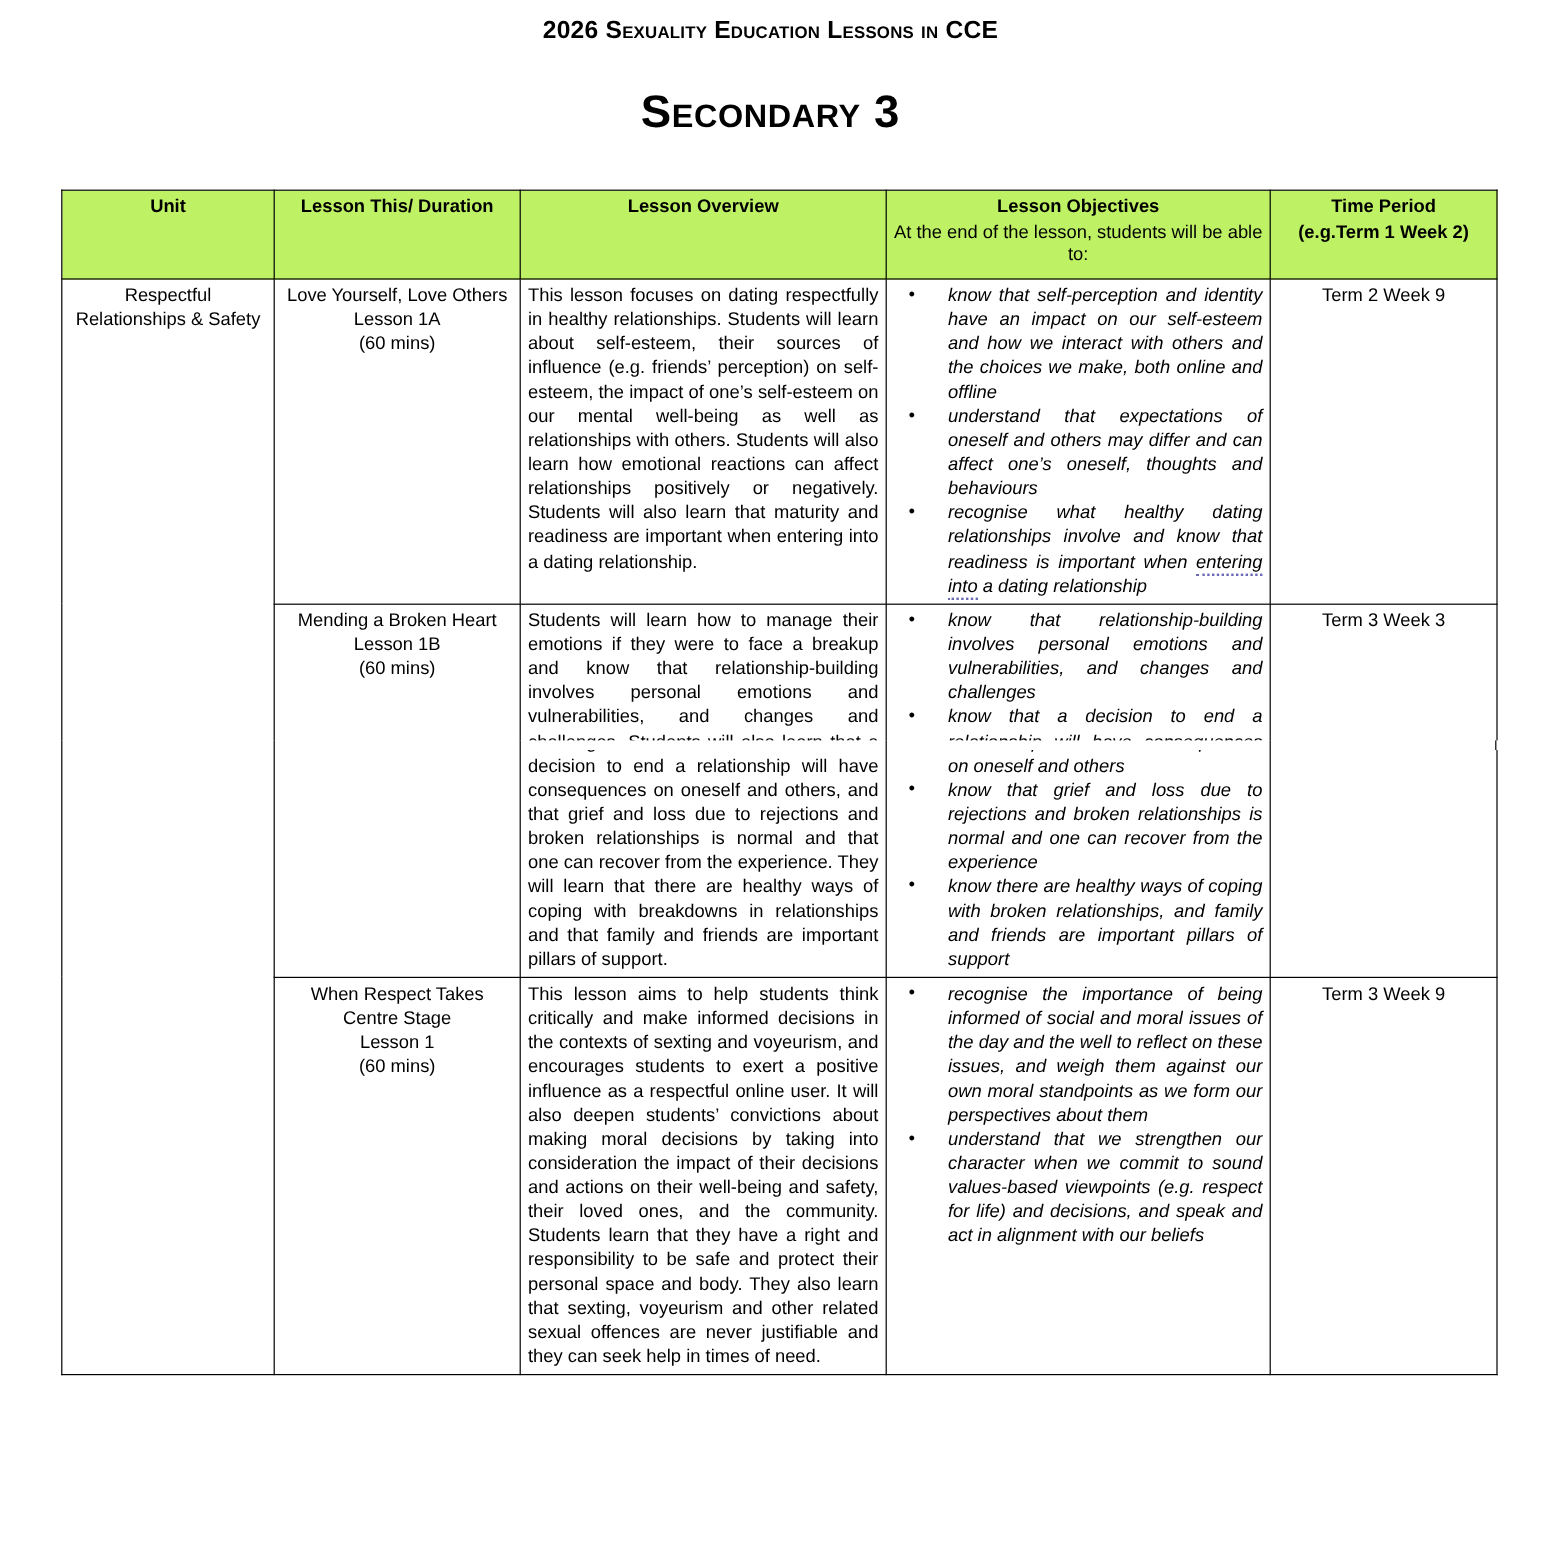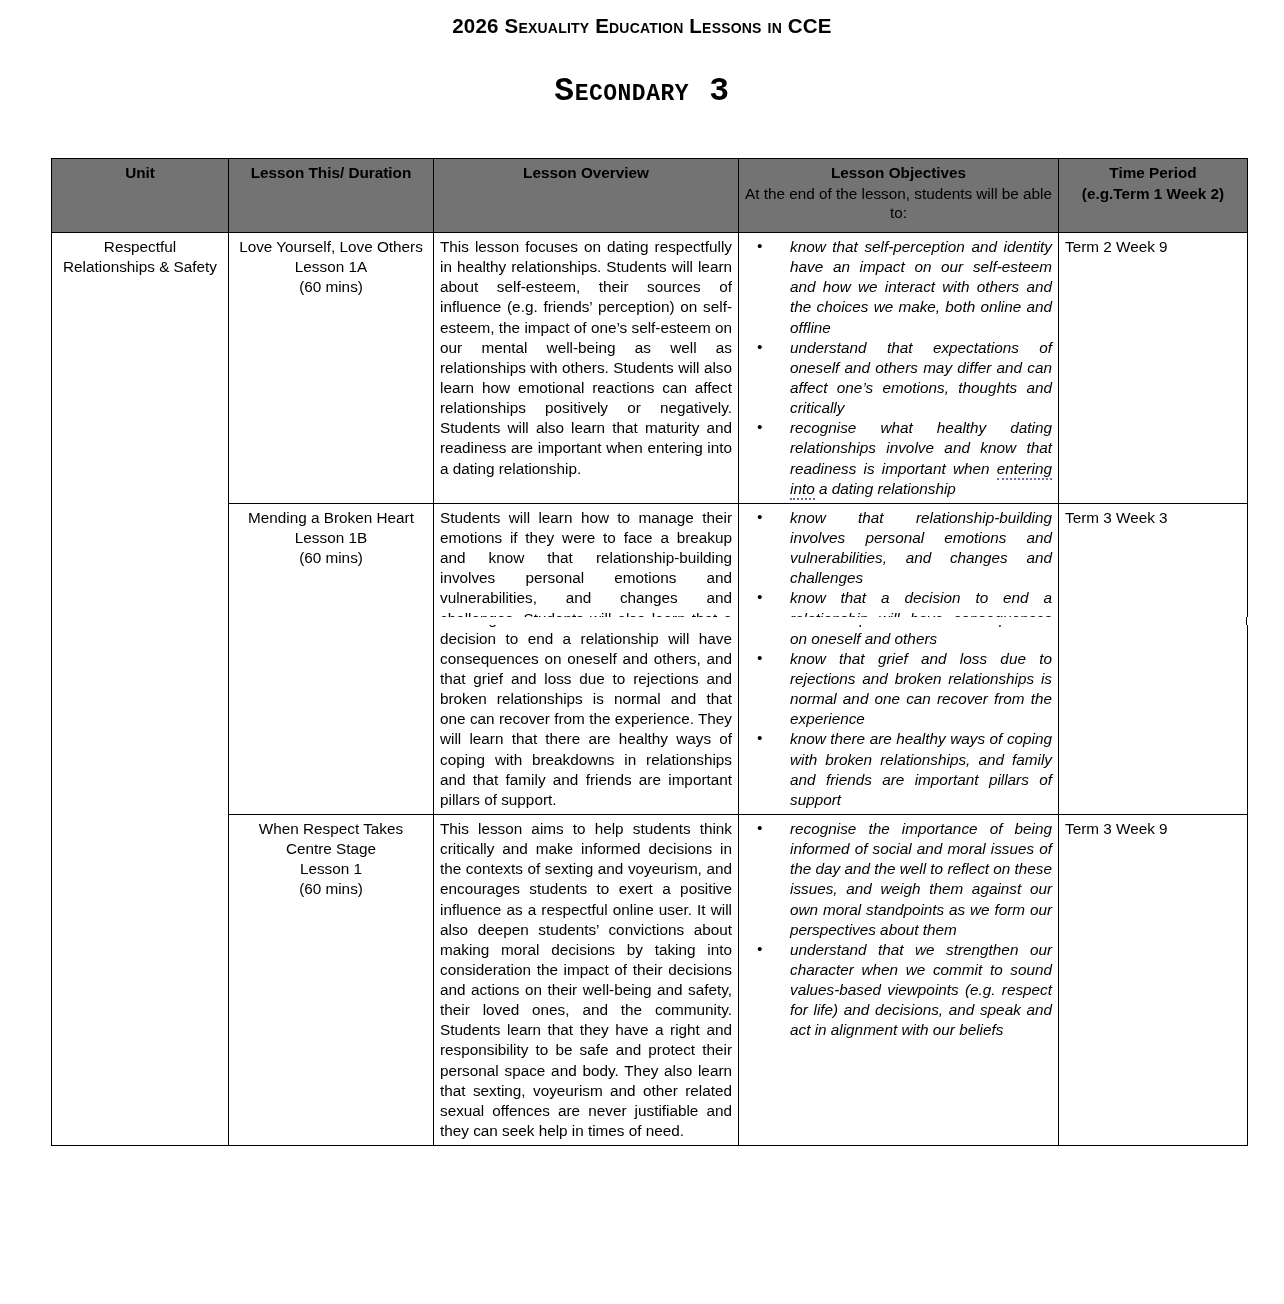--- a/index.html
+++ b/index.html
@@ -30,26 +30,25 @@
     font-weight: bold;
     font-size: 20.5px;
     letter-spacing: 0.2px;
     margin: 14px 0 0 0;
     font-variant: small-caps;
     line-height: 1.2;
   }
   .doc-subtitle {
     text-align: center;
     font-weight: bold;
-    font-size: 33px;
+    font-size: 38px;
     font-variant: small-caps;
     margin: 34px 0 0 0;
     line-height: 1.15;
     letter-spacing: 0.5px;
-    font-family: Liberation Mono, monospace;
   }
 
   
   .table-wrap {
     position: absolute;
     left: 51px;
     top: 144px;
     width: 1196px;
   }
   table.lesson-table {
@@ -67,21 +66,21 @@
   }
 
   
   col.c-unit      { width: 177px; }
   col.c-title     { width: 205px; }
   col.c-overview  { width: 305px; }
   col.c-objective { width: 320px; }
   col.c-time      { width: 189px; }
 
   thead th {
-    background: #737373;
+    background: #bef264;
     text-align: center;
     font-weight: bold;
     font-size: 15.3px;
     height: 74px;
     vertical-align: top;
     padding-top: 8px;
     line-height: 1.28;
   }
   thead th .sub {
     font-weight: normal;
@@ -107,21 +106,21 @@
     padding-left: 8px;
     padding-right: 8px;
     hyphens: none;
   }
   td.objective-cell {
     padding-top: 5px;
     padding-left: 6px;
     padding-right: 8px;
   }
   td.time-cell {
-    text-align: left;
+    text-align: center;
     padding-top: 5px;
     line-height: 1.3;
   }
 
   ul.obj-list {
     margin: 0;
     padding: 0 0 0 0;
     list-style: none;
   }
   ul.obj-list li {
@@ -216,21 +215,21 @@
           <td class="unit-cell" rowspan="3">Respectful Relationships &amp; Safety</td>
           <td class="title-cell">
             <div>Love Yourself, Love Others</div>
             <div>Lesson 1A</div>
             <div>(60 mins)</div>
           </td>
           <td class="overview-cell">This lesson focuses on dating respectfully in healthy relationships. Students will learn about self-esteem, their sources of influence (e.g. friends’ perception) on self-esteem, the impact of one’s self-esteem on our mental well-being as well as relationships with others. Students will also learn how emotional reactions can affect relationships positively or negatively. Students will also learn that maturity and readiness are important when entering into a dating relationship.</td>
           <td class="objective-cell">
             <ul class="obj-list">
               <li>know that self-perception and identity have an impact on our self-esteem and how we interact with others and the choices we make, both online and offline</li>
-              <li>understand that expectations of oneself and others may differ and can affect one’s emotions, thoughts and critically</li>
+              <li>understand that expectations of oneself and others may differ and can affect one’s oneself, thoughts and behaviours</li>
               <li>
                 <span>recognise what healthy dating relationships involve and know that readiness is important when <span class="grammar-underline">entering into</span> a dating relationship</span>
               </li>
             </ul>
           </td>
           <td class="time-cell">Term 2 Week 9</td>
         </tr>
 
         <tr>
           <td class="title-cell">

